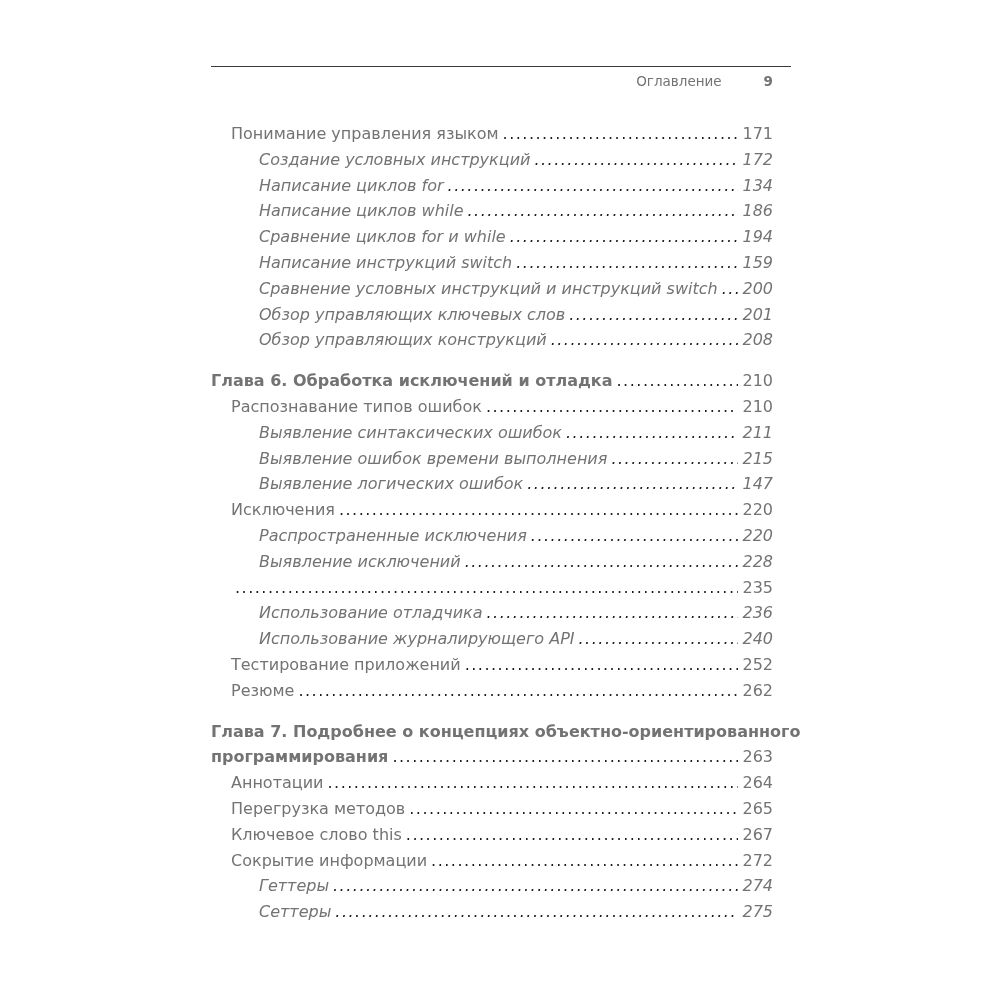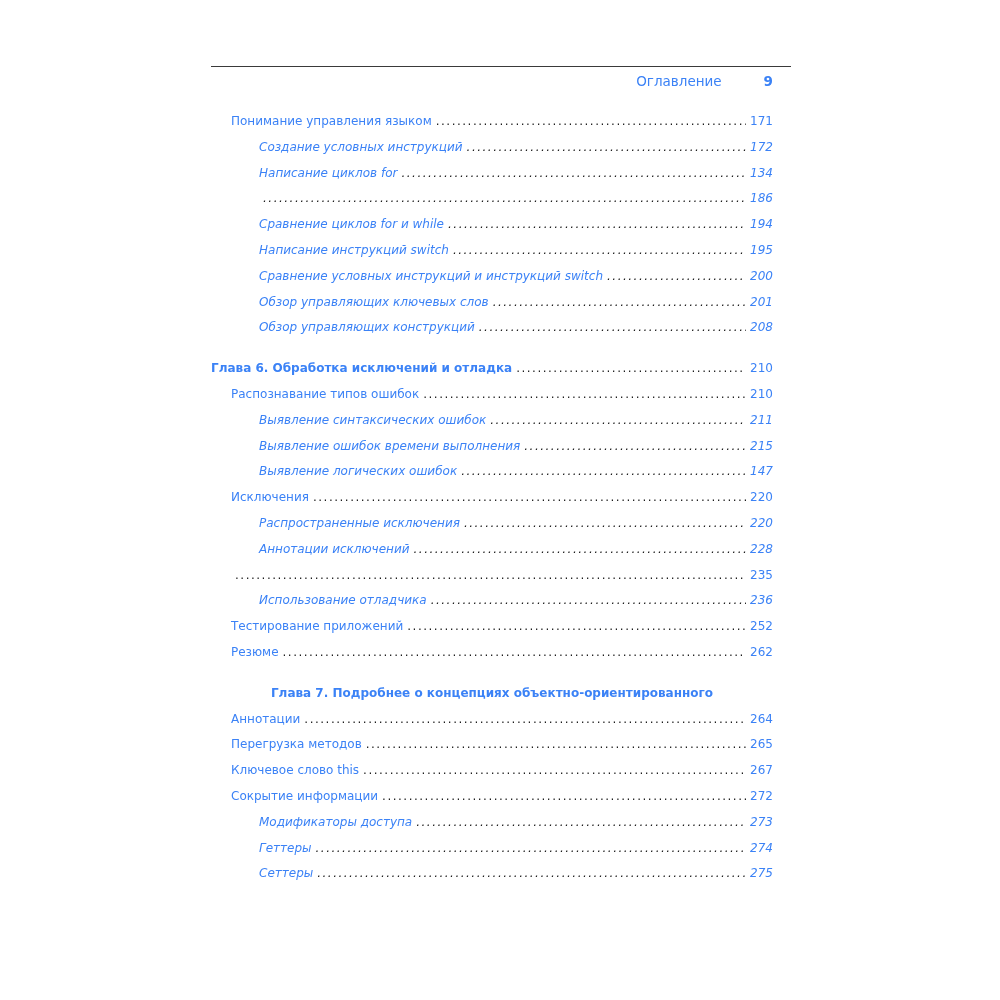--- a/index.html
+++ b/index.html
@@ -6,23 +6,22 @@
     margin: 0;
     padding: 0;
     background: #ffffff;
   }
   .page {
     position: relative;
     width: 902px;
     height: 1000px;
     background: #ffffff;
     font-family: "DejaVu Sans", "Liberation Sans", sans-serif;
-    color: #3b82f6;
+    color: #737373;
     overflow: hidden;
-    text-align: center;
   }
   .content {
     position: absolute;
     left: 211px;
     top: 66px;
     width: 580px;
   }
   .rule {
     border-top: 1px solid #3a3a3a;
     width: 100%;
@@ -37,23 +36,23 @@
     font-size: 13.5px;
   }
   .header-title {
     font-weight: normal;
   }
   .header-pagenum {
     font-weight: bold;
     margin-left: 42px;
   }
   .toc-list {
-    margin-top: 20px;
+    margin-top: 32px;
     padding-right: 18px;
-    font-size: 12px;
+    font-size: 16px;
   }
   .toc-entry {
     line-height: 25.8px;
   }
   .toc-entry.level-0 { padding-left: 0; margin-top: 15px; }
   .toc-entry.level-1 { padding-left: 20px; }
   .toc-entry.level-2 { padding-left: 48px; font-style: italic; }
   .toc-entry.bold .toc-title,
   .toc-entry.bold .toc-title-line1 {
     font-weight: bold;
@@ -115,36 +114,37 @@
         </div>
         <div class="toc-entry level-2">
           <div class="toc-row">
             <span class="toc-title">Написание циклов for</span>
             <span class="toc-dots"></span>
             <span class="toc-page">134</span>
           </div>
         </div>
         <div class="toc-entry level-2">
           <div class="toc-row">
+            <span class="toc-title">Написание циклов while</span>
             <span class="toc-dots"></span>
             <span class="toc-page">186</span>
           </div>
         </div>
         <div class="toc-entry level-2">
           <div class="toc-row">
             <span class="toc-title">Сравнение циклов for и while</span>
             <span class="toc-dots"></span>
             <span class="toc-page">194</span>
           </div>
         </div>
         <div class="toc-entry level-2">
           <div class="toc-row">
             <span class="toc-title">Написание инструкций switch</span>
             <span class="toc-dots"></span>
-            <span class="toc-page">195</span>
+            <span class="toc-page">159</span>
           </div>
         </div>
         <div class="toc-entry level-2">
           <div class="toc-row">
             <span class="toc-title">Сравнение условных инструкций и инструкций switch</span>
             <span class="toc-dots"></span>
             <span class="toc-page">200</span>
           </div>
         </div>
         <div class="toc-entry level-2">
@@ -205,54 +205,66 @@
         </div>
         <div class="toc-entry level-2">
           <div class="toc-row">
             <span class="toc-title">Распространенные исключения</span>
             <span class="toc-dots"></span>
             <span class="toc-page">220</span>
           </div>
         </div>
         <div class="toc-entry level-2">
           <div class="toc-row">
-            <span class="toc-title">Аннотации исключений</span>
+            <span class="toc-title">Выявление исключений</span>
             <span class="toc-dots"></span>
             <span class="toc-page">228</span>
           </div>
         </div>
         <div class="toc-entry level-1">
           <div class="toc-row">
             <span class="toc-dots"></span>
             <span class="toc-page">235</span>
           </div>
         </div>
         <div class="toc-entry level-2">
           <div class="toc-row">
             <span class="toc-title">Использование отладчика</span>
             <span class="toc-dots"></span>
             <span class="toc-page">236</span>
+          </div>
+        </div>
+        <div class="toc-entry level-2">
+          <div class="toc-row">
+            <span class="toc-title">Использование журналирующего API</span>
+            <span class="toc-dots"></span>
+            <span class="toc-page">240</span>
           </div>
         </div>
         <div class="toc-entry level-1">
           <div class="toc-row">
             <span class="toc-title">Тестирование приложений</span>
             <span class="toc-dots"></span>
             <span class="toc-page">252</span>
           </div>
         </div>
         <div class="toc-entry level-1">
           <div class="toc-row">
             <span class="toc-title">Резюме</span>
             <span class="toc-dots"></span>
             <span class="toc-page">262</span>
           </div>
         </div>
         <div class="toc-entry level-0 bold">
           <div class="toc-title-line1">Глава 7. Подробнее о концепциях объектно-ориентированного</div>
+          <div class="toc-row">
+            <span class="toc-title">программирования</span>
+            <span class="toc-dots"></span>
+            <span class="toc-page">263</span>
+          </div>
         </div>
         <div class="toc-entry level-1">
           <div class="toc-row">
             <span class="toc-title">Аннотации</span>
             <span class="toc-dots"></span>
             <span class="toc-page">264</span>
           </div>
         </div>
         <div class="toc-entry level-1">
           <div class="toc-row">
@@ -266,27 +278,20 @@
             <span class="toc-title">Ключевое слово this</span>
             <span class="toc-dots"></span>
             <span class="toc-page">267</span>
           </div>
         </div>
         <div class="toc-entry level-1">
           <div class="toc-row">
             <span class="toc-title">Сокрытие информации</span>
             <span class="toc-dots"></span>
             <span class="toc-page">272</span>
-          </div>
-        </div>
-        <div class="toc-entry level-2">
-          <div class="toc-row">
-            <span class="toc-title">Модификаторы доступа</span>
-            <span class="toc-dots"></span>
-            <span class="toc-page">273</span>
           </div>
         </div>
         <div class="toc-entry level-2">
           <div class="toc-row">
             <span class="toc-title">Геттеры</span>
             <span class="toc-dots"></span>
             <span class="toc-page">274</span>
           </div>
         </div>
         <div class="toc-entry level-2">

